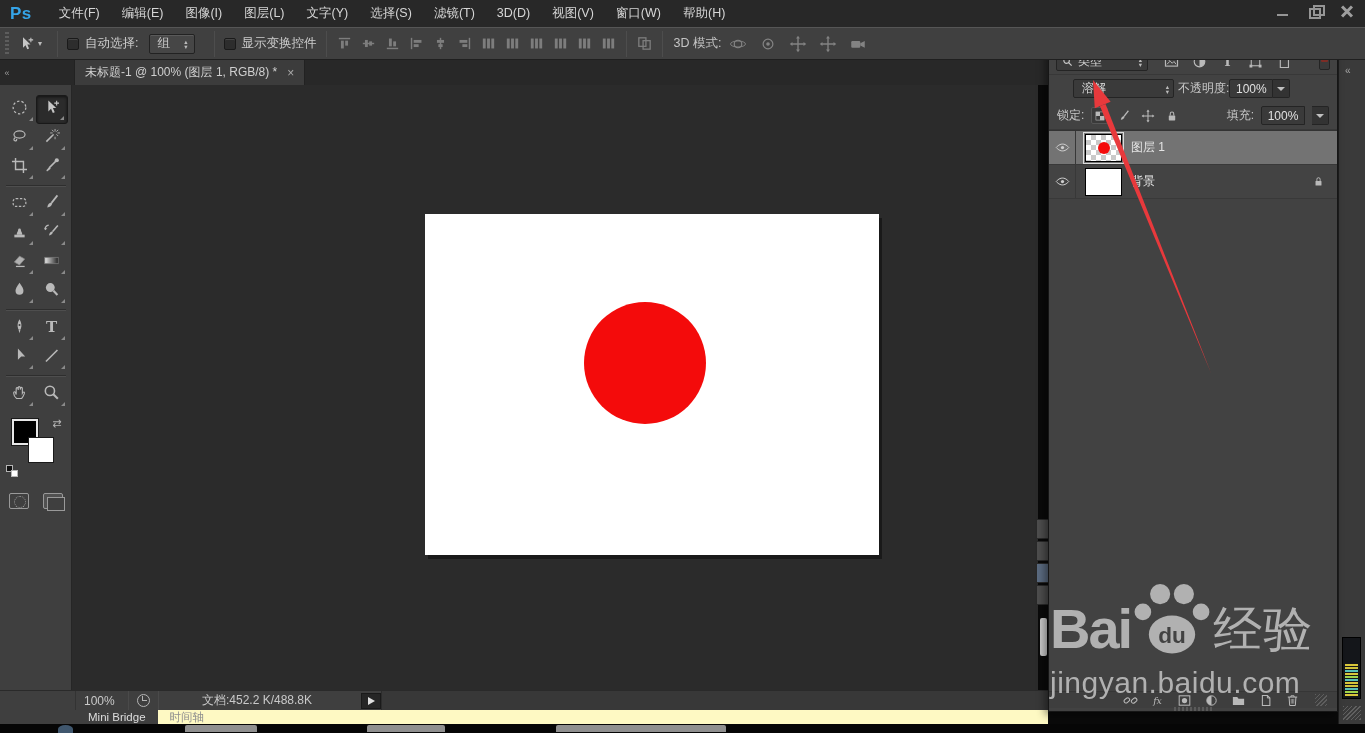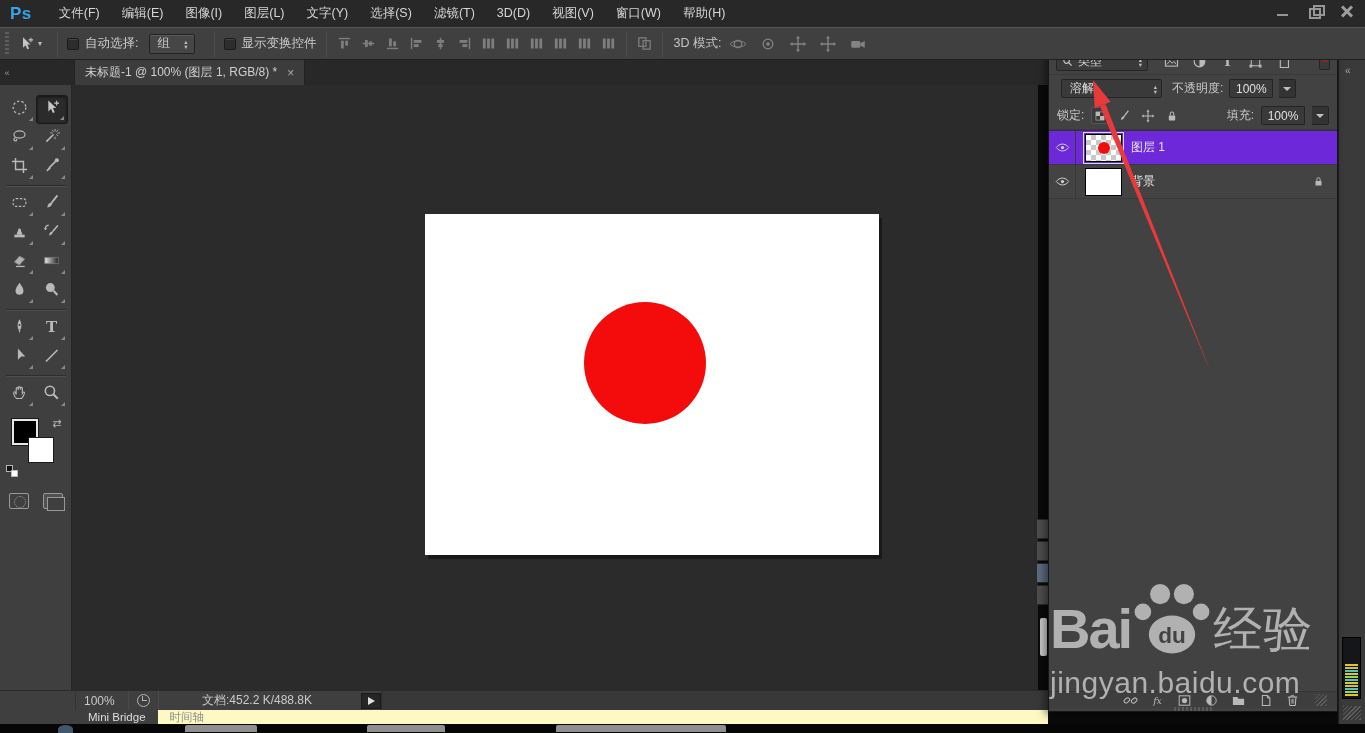--- a/index.html
+++ b/index.html
@@ -104,35 +104,35 @@
   .pmenu::before{content:"";position:absolute;left:0;top:3px;border-left:4px solid transparent;border-right:4px solid transparent;border-top:4px solid #b5b5b5}
   .pmenu::after{content:"";position:absolute;right:0;top:0;width:9px;height:9px;background:repeating-linear-gradient(to bottom,#b5b5b5 0 1.5px,transparent 1.5px 3.5px)}
   .filter-row{height:26px;display:flex;align-items:center;gap:9px;padding:0 7px;border-bottom:1px solid #383838}
   .type-field{width:92px;height:19px;background:#3a3a3a;border:1px solid #242424;border-radius:2px;display:flex;align-items:center;gap:5px;padding:0 3px 0 5px}
   .type-field svg{width:11px;height:11px}
   .type-field .lbl{flex:1;color:#d8d8d8}
   .ficon{width:17px;height:17px}
   .ficon svg{width:17px;height:17px}
   .ftoggle{margin-left:auto;width:11px;height:17px;background:#3a3a3a;border:1px solid #242424;border-radius:2px;position:relative}
   .ftoggle::after{content:"";position:absolute;left:1px;top:1px;right:1px;height:7px;background:#7d2d26;border-radius:1px}
-  .blend-row{height:27px;display:flex;align-items:center;gap:6px;padding:0 12px}
+  .blend-row{height:27px;display:flex;align-items:center;padding:0 24px}
   .blend-field{width:101px;height:19px;background:#3a3a3a;border:1px solid #242424;border-radius:2px;display:flex;align-items:center;padding:0 2px 0 8px;color:#e0e0e0}
   .blend-field .lbl{flex:1}
   .pct-field{width:44px;height:19px;background:#3a3a3a;border:1px solid #242424;border-radius:2px 0 0 2px;display:flex;align-items:center;justify-content:center;color:#e0e0e0}
   .pct-btn{width:17px;height:19px;background:#333;border:1px solid #242424;border-left:none;border-radius:0 2px 2px 0;display:flex;align-items:center;justify-content:center}
   .pct-btn::after{content:"";border-left:4px solid transparent;border-right:4px solid transparent;border-top:4px solid #c0c0c0}
   .plabel{color:#c8c8c8}
   .lock-row{height:28px;display:flex;align-items:center;gap:7px;padding:0 8px;border-bottom:1px solid #383838}
   .lk{width:17px;height:17px;display:flex;align-items:center;justify-content:center}
   .lk svg{width:14px;height:14px}
   .lk.boxed{border:1px solid #555;border-radius:2px;background:#3a3a3a}
   .lock-gap{width:8px}
   .layers-list{border-top:1px solid #333}
   .layer-row{height:34px;display:flex;align-items:center;background:#434343;border-bottom:1px solid #393939}
-  .layer-row.selected{background:#6d28d9}
+  .layer-row.selected{background:#737373}
   .eye-cell{width:27px;height:100%;display:flex;align-items:center;justify-content:center;border-right:1px solid #383838}
   .eye-cell svg{width:15px;height:11px}
   .thumb{width:37px;height:28px;margin:0 9px;border:1px solid #000;position:relative}
   .thumb.sel{outline:1.5px solid #dcdcdc;outline-offset:1px}
   .thumb.checker{background-image:linear-gradient(45deg,#c9c9c9 25%,transparent 25%,transparent 75%,#c9c9c9 75%),linear-gradient(45deg,#c9c9c9 25%,#fff 25%,#fff 75%,#c9c9c9 75%);background-size:10px 10px;background-position:0 0,5px 5px;background-color:#fff}
   .thumb.checker::after{content:"";position:absolute;left:50%;top:50%;width:12px;height:12px;margin:-6px 0 0 -6px;border-radius:50%;background:#f40b0b}
   .thumb.white{background:#fff}
   .layer-name{color:#e4e4e4;flex:1}
   .layer-lock{width:13px;height:15px;margin-right:12px}
   .layer-lock svg{width:13px;height:15px}

